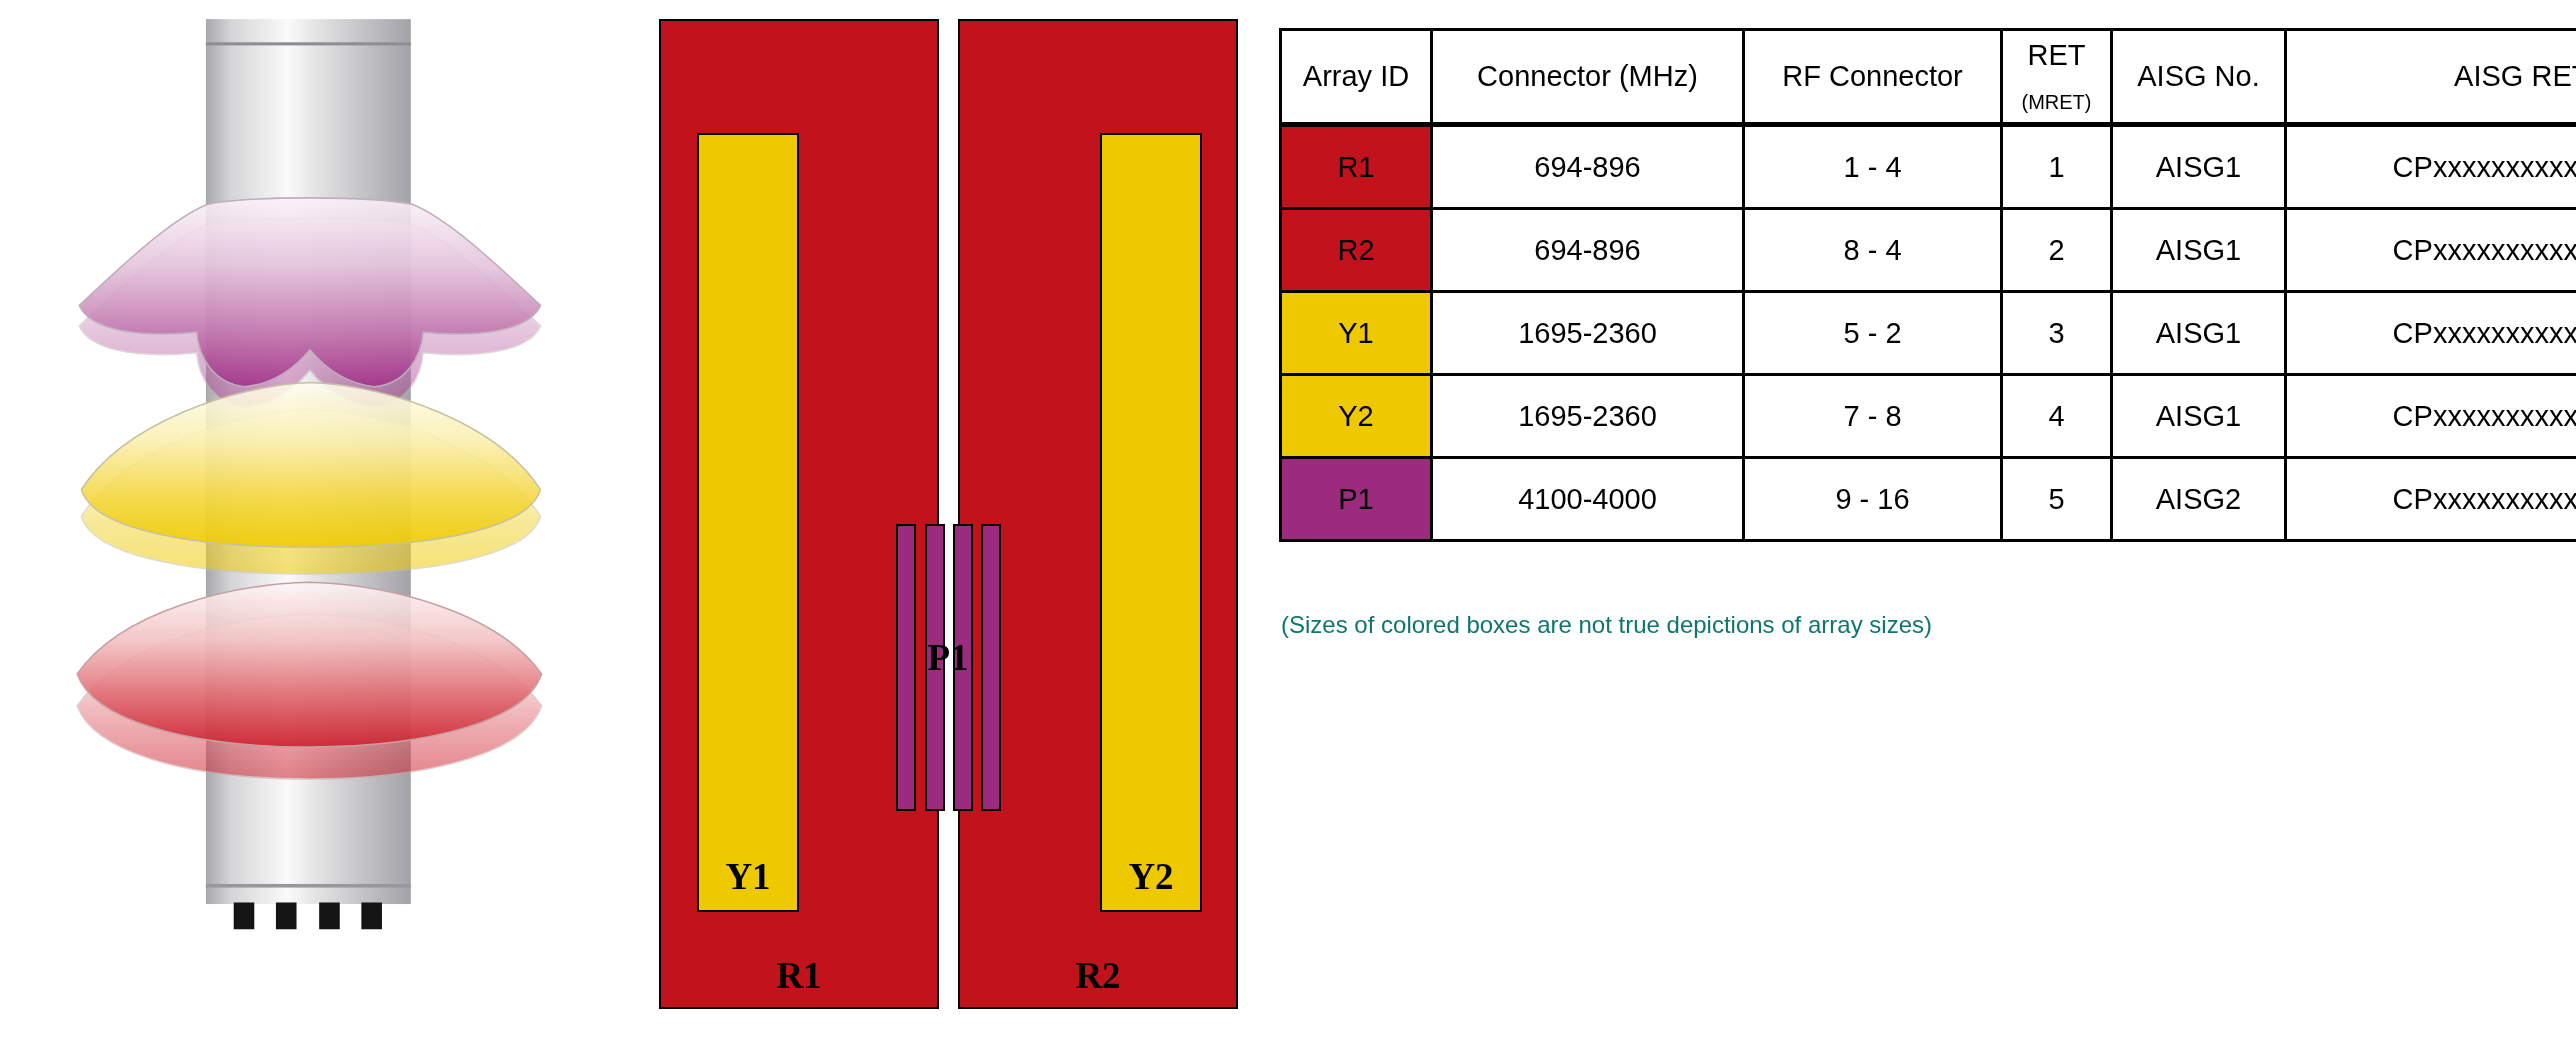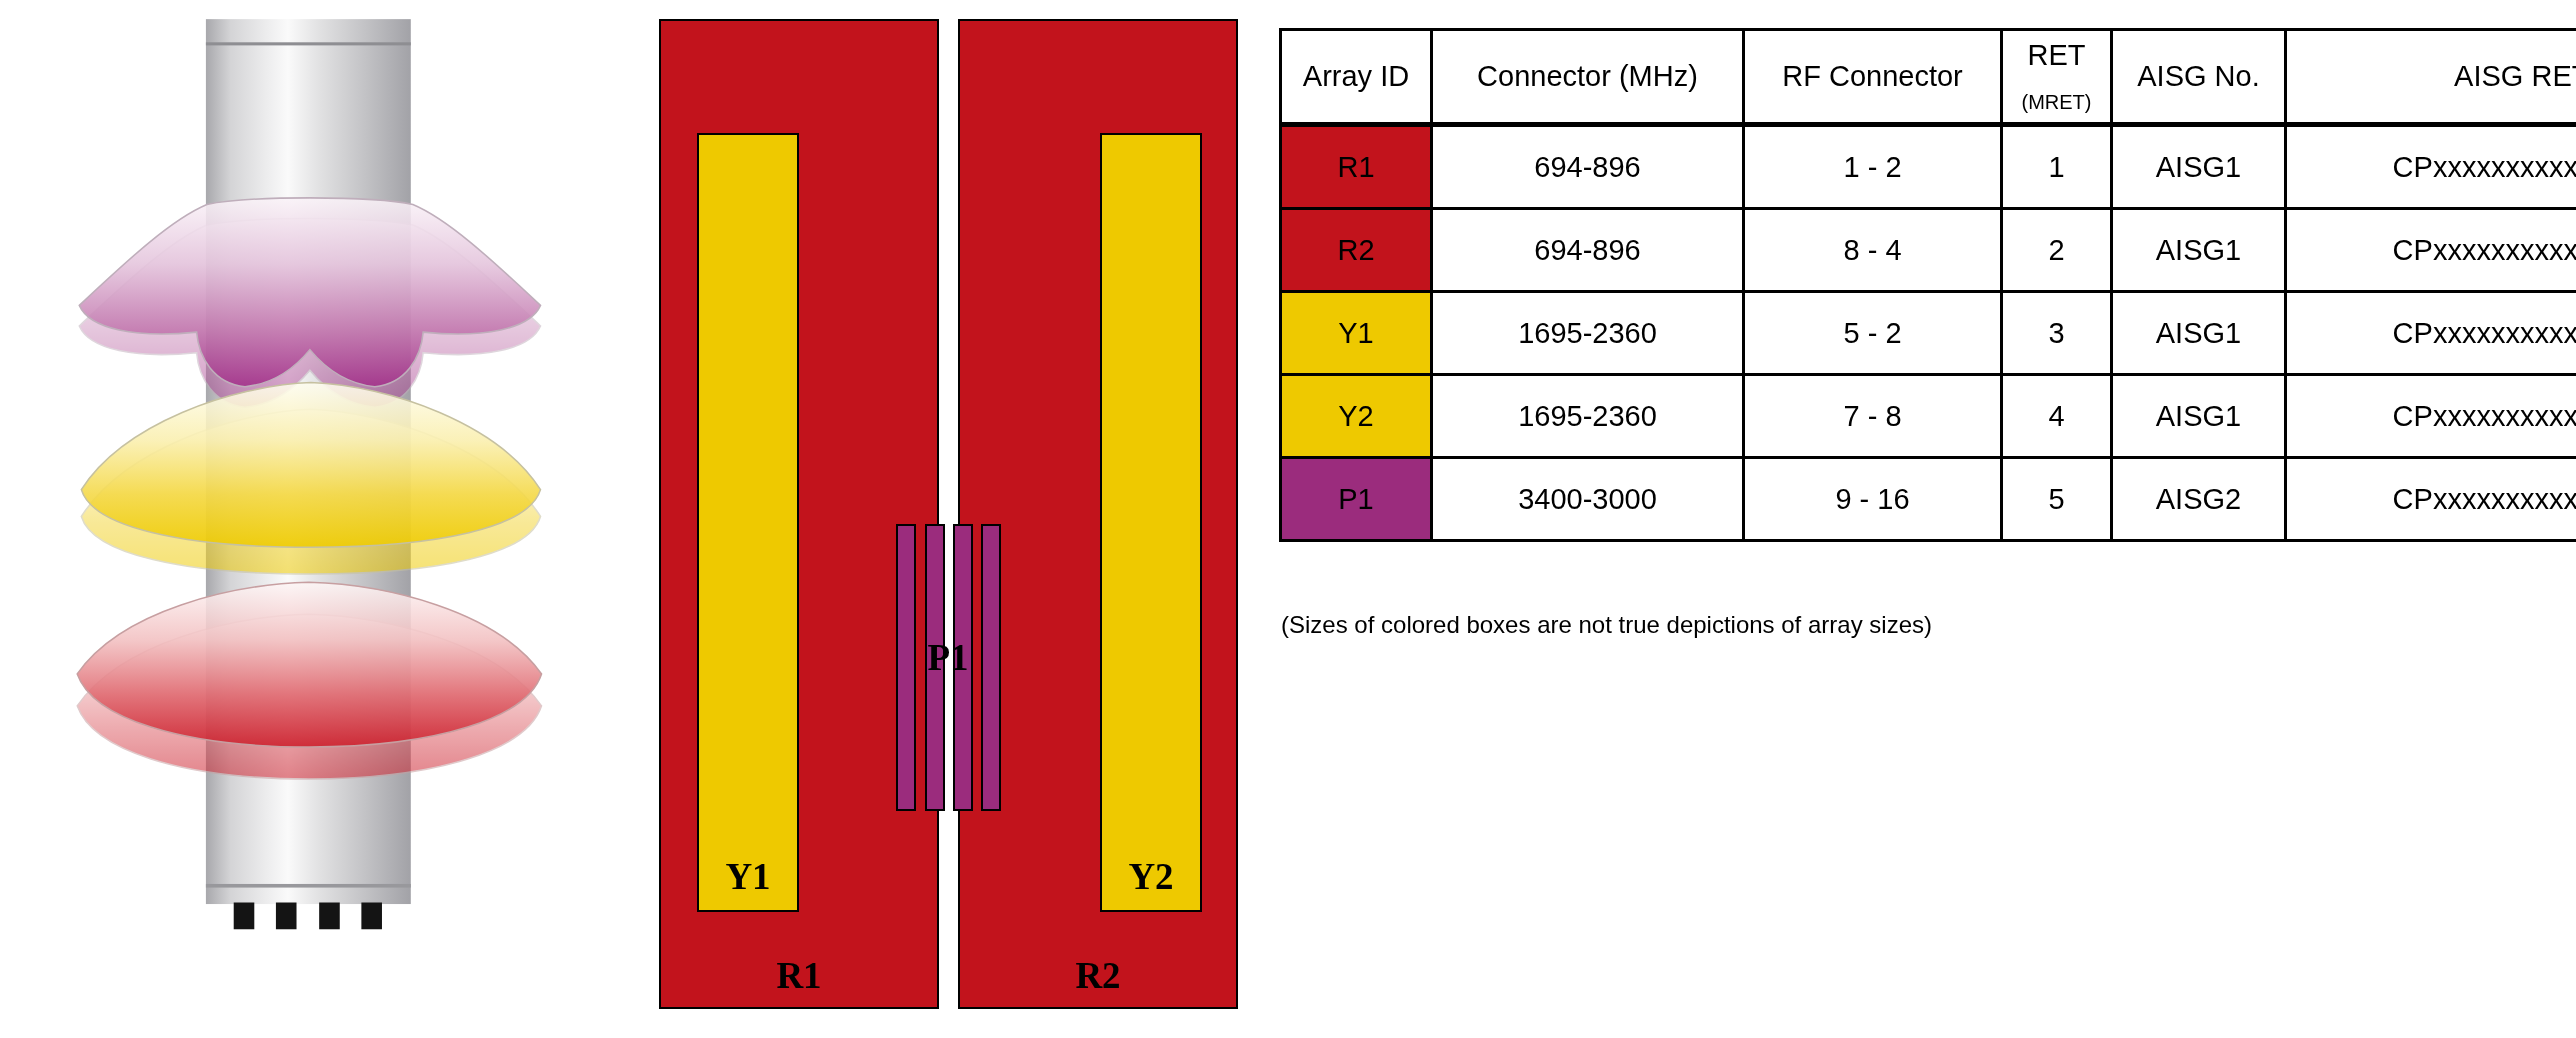--- a/index.html
+++ b/index.html
@@ -37,21 +37,21 @@
   #array-table th,#array-table td{border:3.1px solid #000;text-align:center;vertical-align:middle;
         font-size:29px;font-weight:400;padding:0;overflow:hidden;}
   #array-table thead th{height:91px;border-bottom:5.7px solid #000;}
   #array-table tbody td{height:80px;}
   #array-table .ret-head{line-height:1.05;}
   #array-table .ret-sub{display:block;font-size:20px;margin-top:22px;}
   .c-red{background:#c2131c;}
   .c-yellow{background:#eec900;}
   .c-purple{background:#9b2c7d;}
   
-  #size-note{position:absolute;left:1281px;top:611px;font-size:24px;color:#000000;}
+  #size-note{position:absolute;left:1281px;top:611px;font-size:24px;color:#0f766e;}
 </style>
 </head>
 <body>
 
 <svg id="antenna-illustration" viewBox="0 0 1150 2016" xmlns="http://www.w3.org/2000/svg">
   <defs>
     <linearGradient id="cylGrad" x1="0" y1="0" x2="1" y2="0">
       <stop offset="0" stop-color="#a8a8ac"></stop>
       <stop offset="0.12" stop-color="#d4d4d6"></stop>
       <stop offset="0.30" stop-color="#ededee"></stop>
@@ -156,21 +156,21 @@
         <span class="ret-sub">(MRET)</span>
       </th>
       <th>AISG No.</th>
       <th>AISG RET UID</th>
     </tr>
   </thead>
   <tbody>
     <tr>
       <td class="c-red">R1</td>
       <td>694-896</td>
-      <td>1 - 2</td>
+      <td>1 - 4</td>
       <td>1</td>
       <td>AISG1</td>
       <td>CPxxxxxxxxxxxxxxMM.1</td>
     </tr>
     <tr>
       <td class="c-red">R2</td>
       <td>694-896</td>
       <td>8 - 4</td>
       <td>2</td>
       <td>AISG1</td>
@@ -187,21 +187,21 @@
     <tr>
       <td class="c-yellow">Y2</td>
       <td>1695-2360</td>
       <td>7 - 8</td>
       <td>4</td>
       <td>AISG1</td>
       <td>CPxxxxxxxxxxxxxxMM.4</td>
     </tr>
     <tr>
       <td class="c-purple">P1</td>
-      <td>3400-3000</td>
+      <td>4100-4000</td>
       <td>9 - 16</td>
       <td>5</td>
       <td>AISG2</td>
       <td>CPxxxxxxxxxxxxxxMM.1</td>
     </tr>
   </tbody>
 </table>
 
 <div id="size-note">(Sizes of colored boxes are not true depictions of array sizes)</div>
 

